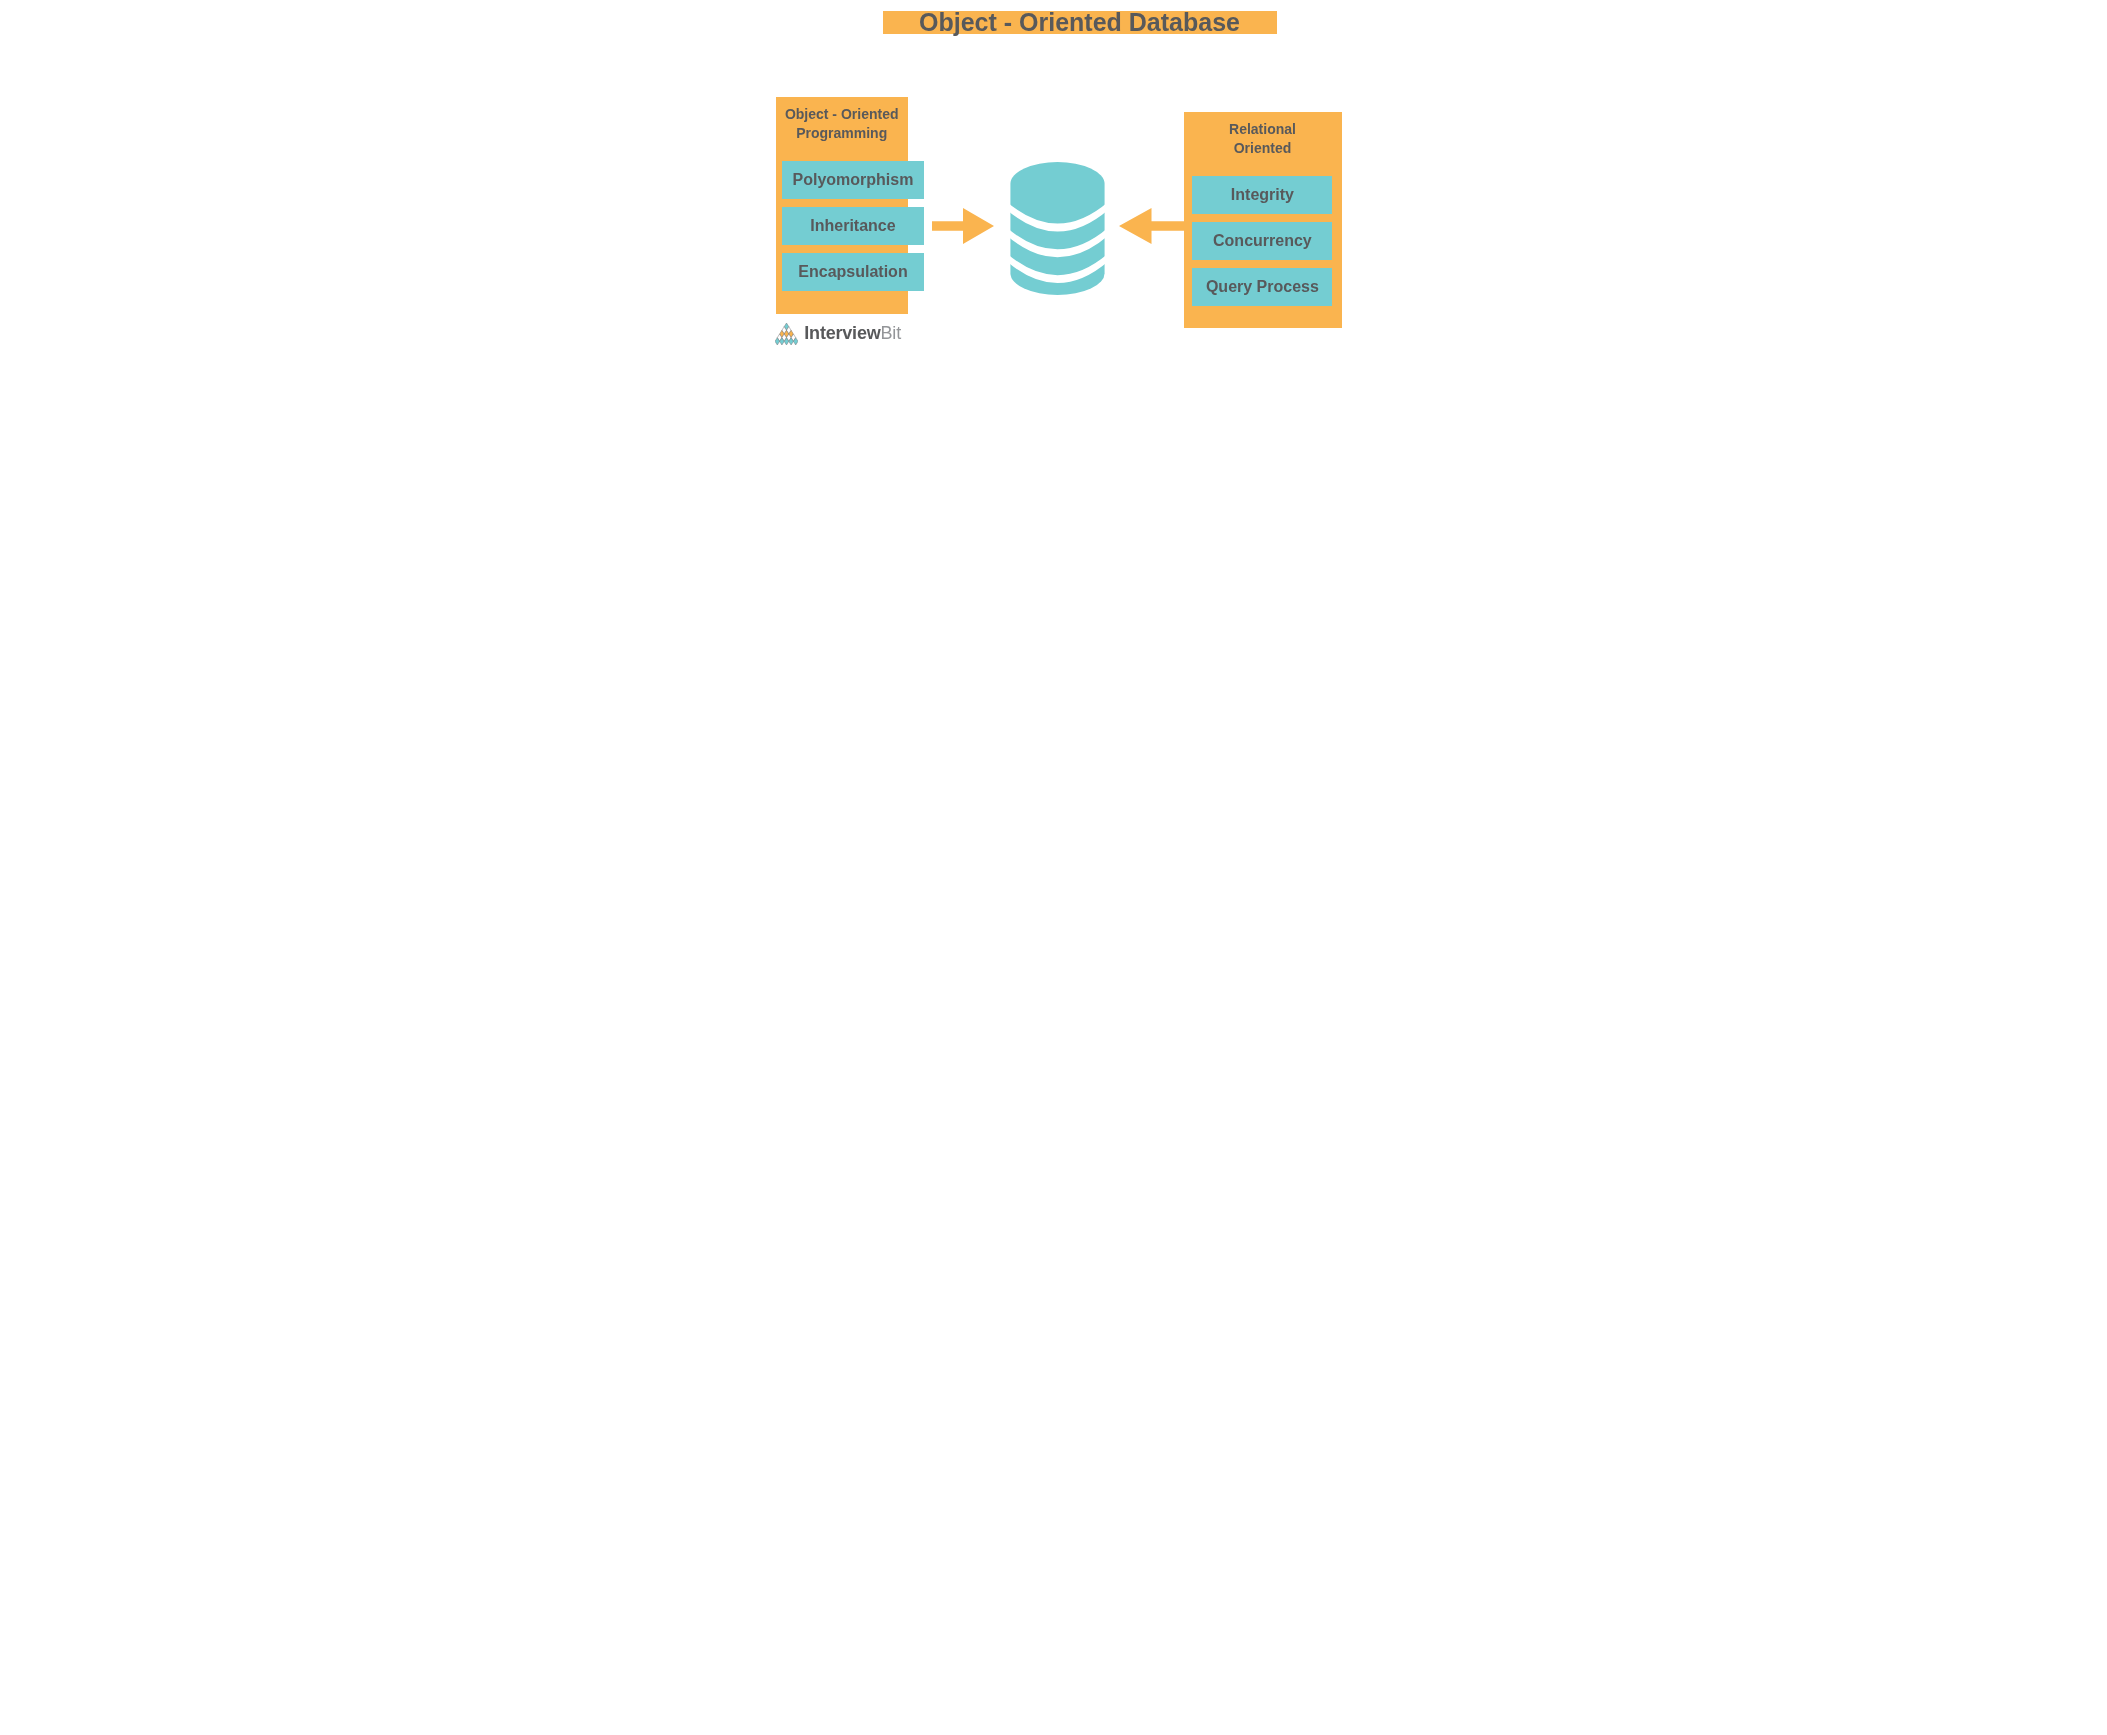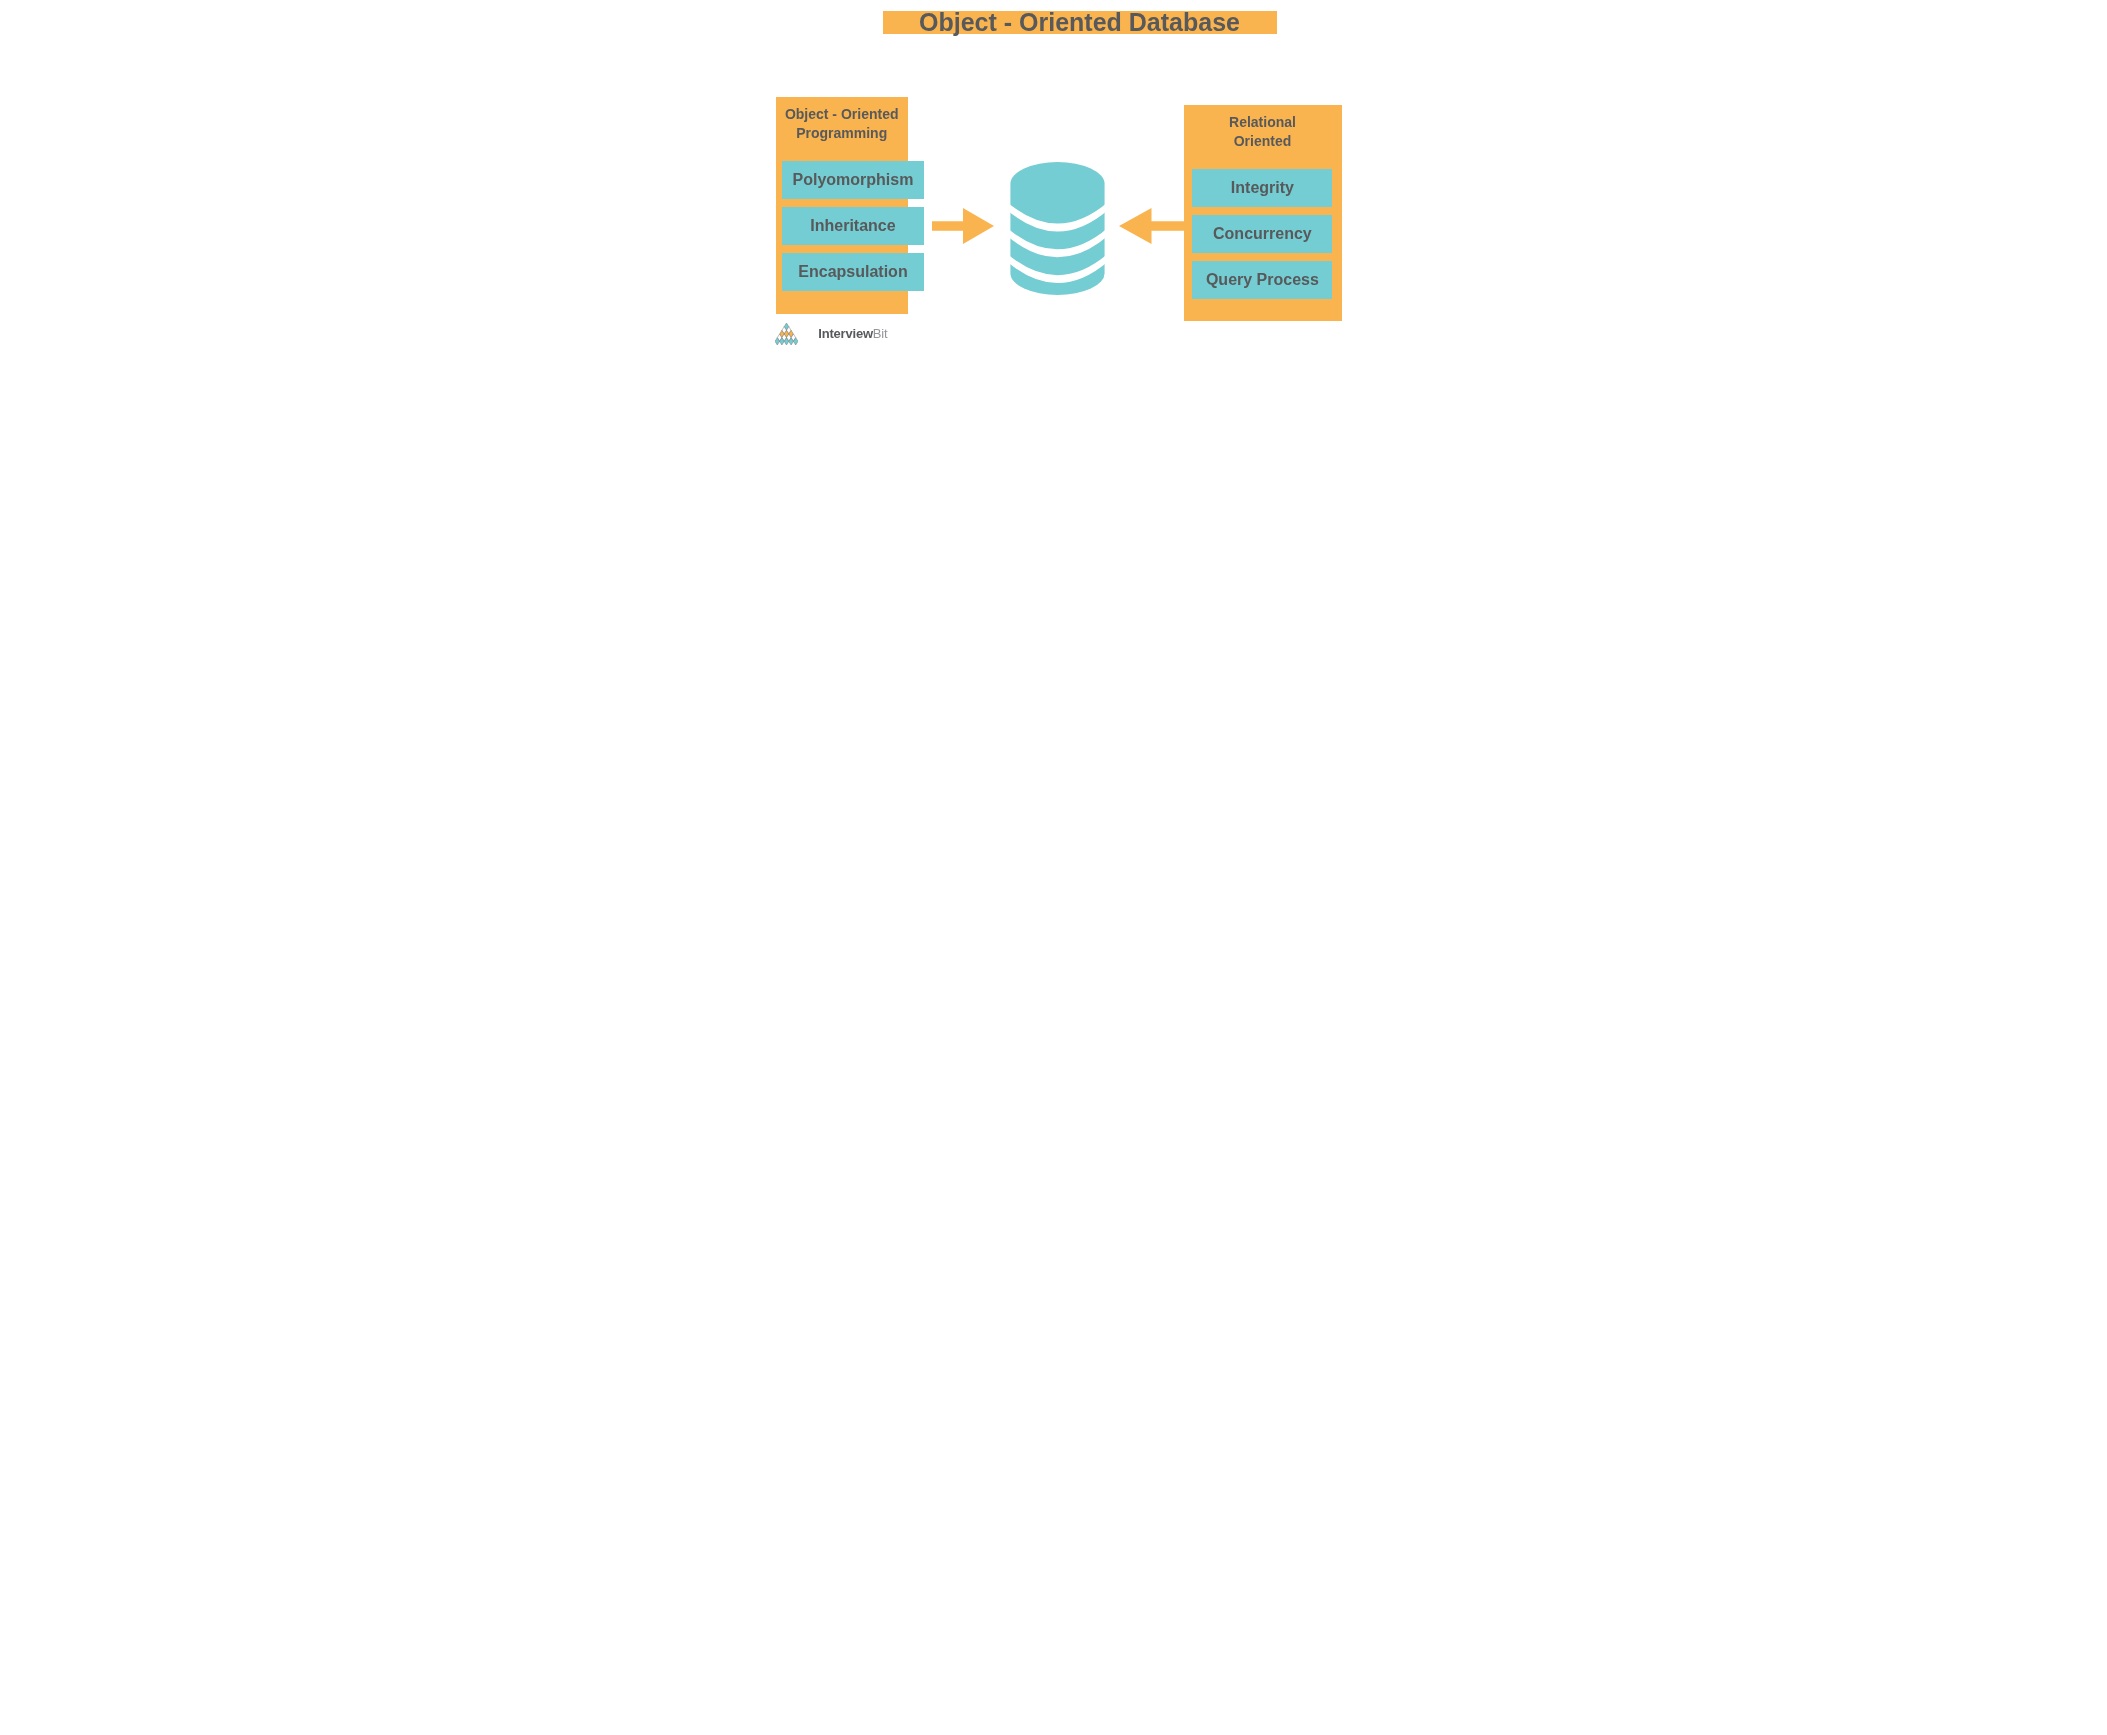--- a/index.html
+++ b/index.html
@@ -29,21 +29,21 @@
     display:flex;align-items:center;justify-content:center;
   }
   .banner-text{
     font-size:25px;font-weight:bold;color:var(--text);
     white-space:nowrap;letter-spacing:0;
   }
   .panel{
     position:absolute;background:var(--orange);
   }
   .panel.left{left:12.2px;top:97px;width:132px;height:217px;}
-  .panel.right{left:420px;top:105px;width:158px;height:216px;padding-left:15px;}
+  .panel.right{left:420px;top:112px;width:158px;height:216px;padding-left:15px;}
   .panel-heading{
     position:absolute;left:0;top:8.4px;width:100%;
     text-align:center;font-weight:bold;font-size:14px;line-height:1.34;
     color:var(--text);
   }
   .chip{
     position:absolute;height:38px;
     background:var(--teal);
     display:flex;align-items:center;justify-content:center;
     font-size:16px;font-weight:bold;color:var(--text);
@@ -54,21 +54,21 @@
   .db-icon{position:absolute;left:237px;top:162px;width:113px;height:135px;}
   .arrow{position:absolute;top:208px;width:62px;height:36px;}
   .arrow.to-right{left:168px;}
   .arrow.to-left{left:355px;width:65px;}
   .fill-teal{fill:var(--teal);}
   .fill-white{fill:#FFFFFF;}
   .fill-orange{fill:var(--orange);}
   .logo{position:absolute;left:11.8px;top:322px;width:135px;height:23px;display:flex;align-items:center;}
   .logo svg{width:23px;height:22px;flex:0 0 auto;}
   .logo-diamond{stroke:#6D6E71;stroke-width:2;stroke-linejoin:round;}
-  .logo-text{margin-left:20px;font-size:13px;letter-spacing:-0.2px;white-space:nowrap;}
+  .logo-text{margin-left:6px;font-size:18px;letter-spacing:-0.2px;white-space:nowrap;}
   .logo-text .bold{font-weight:bold;color:var(--text);}
   .logo-text .light{font-weight:300;color:var(--logo-light);}
 </style>
 </head>
 <body>
 
 <div class="canvas">
 
   <div class="banner">
     <div class="banner-text">Object - Oriented Database</div>

